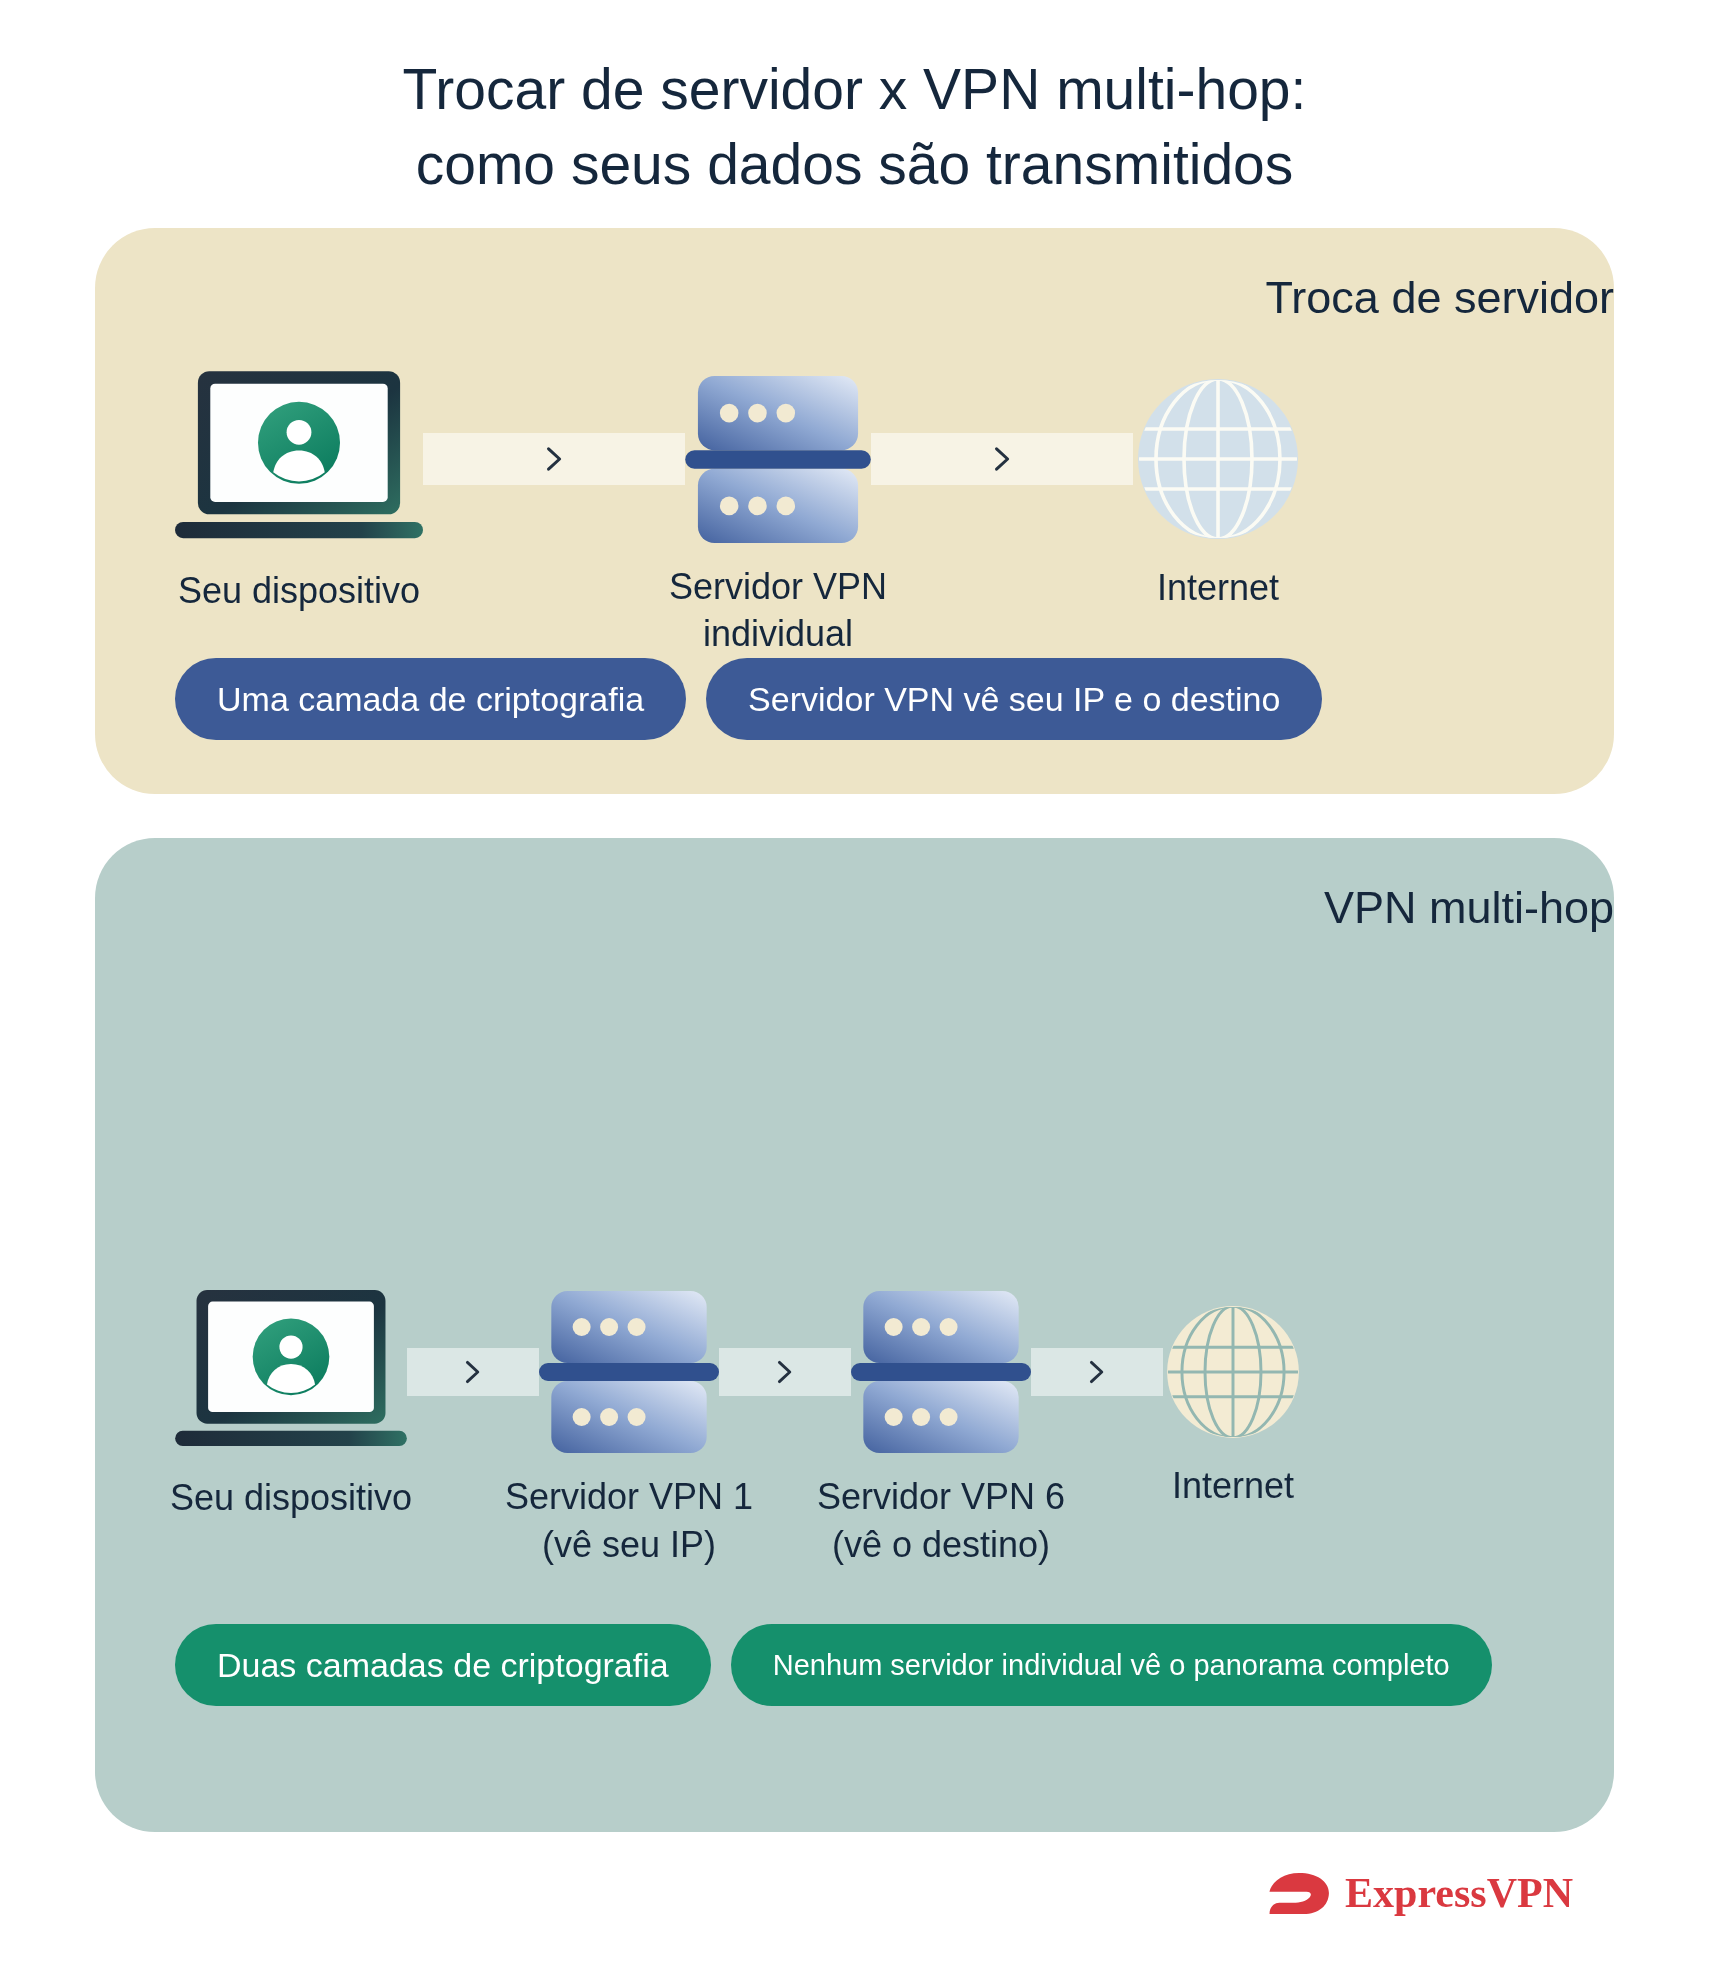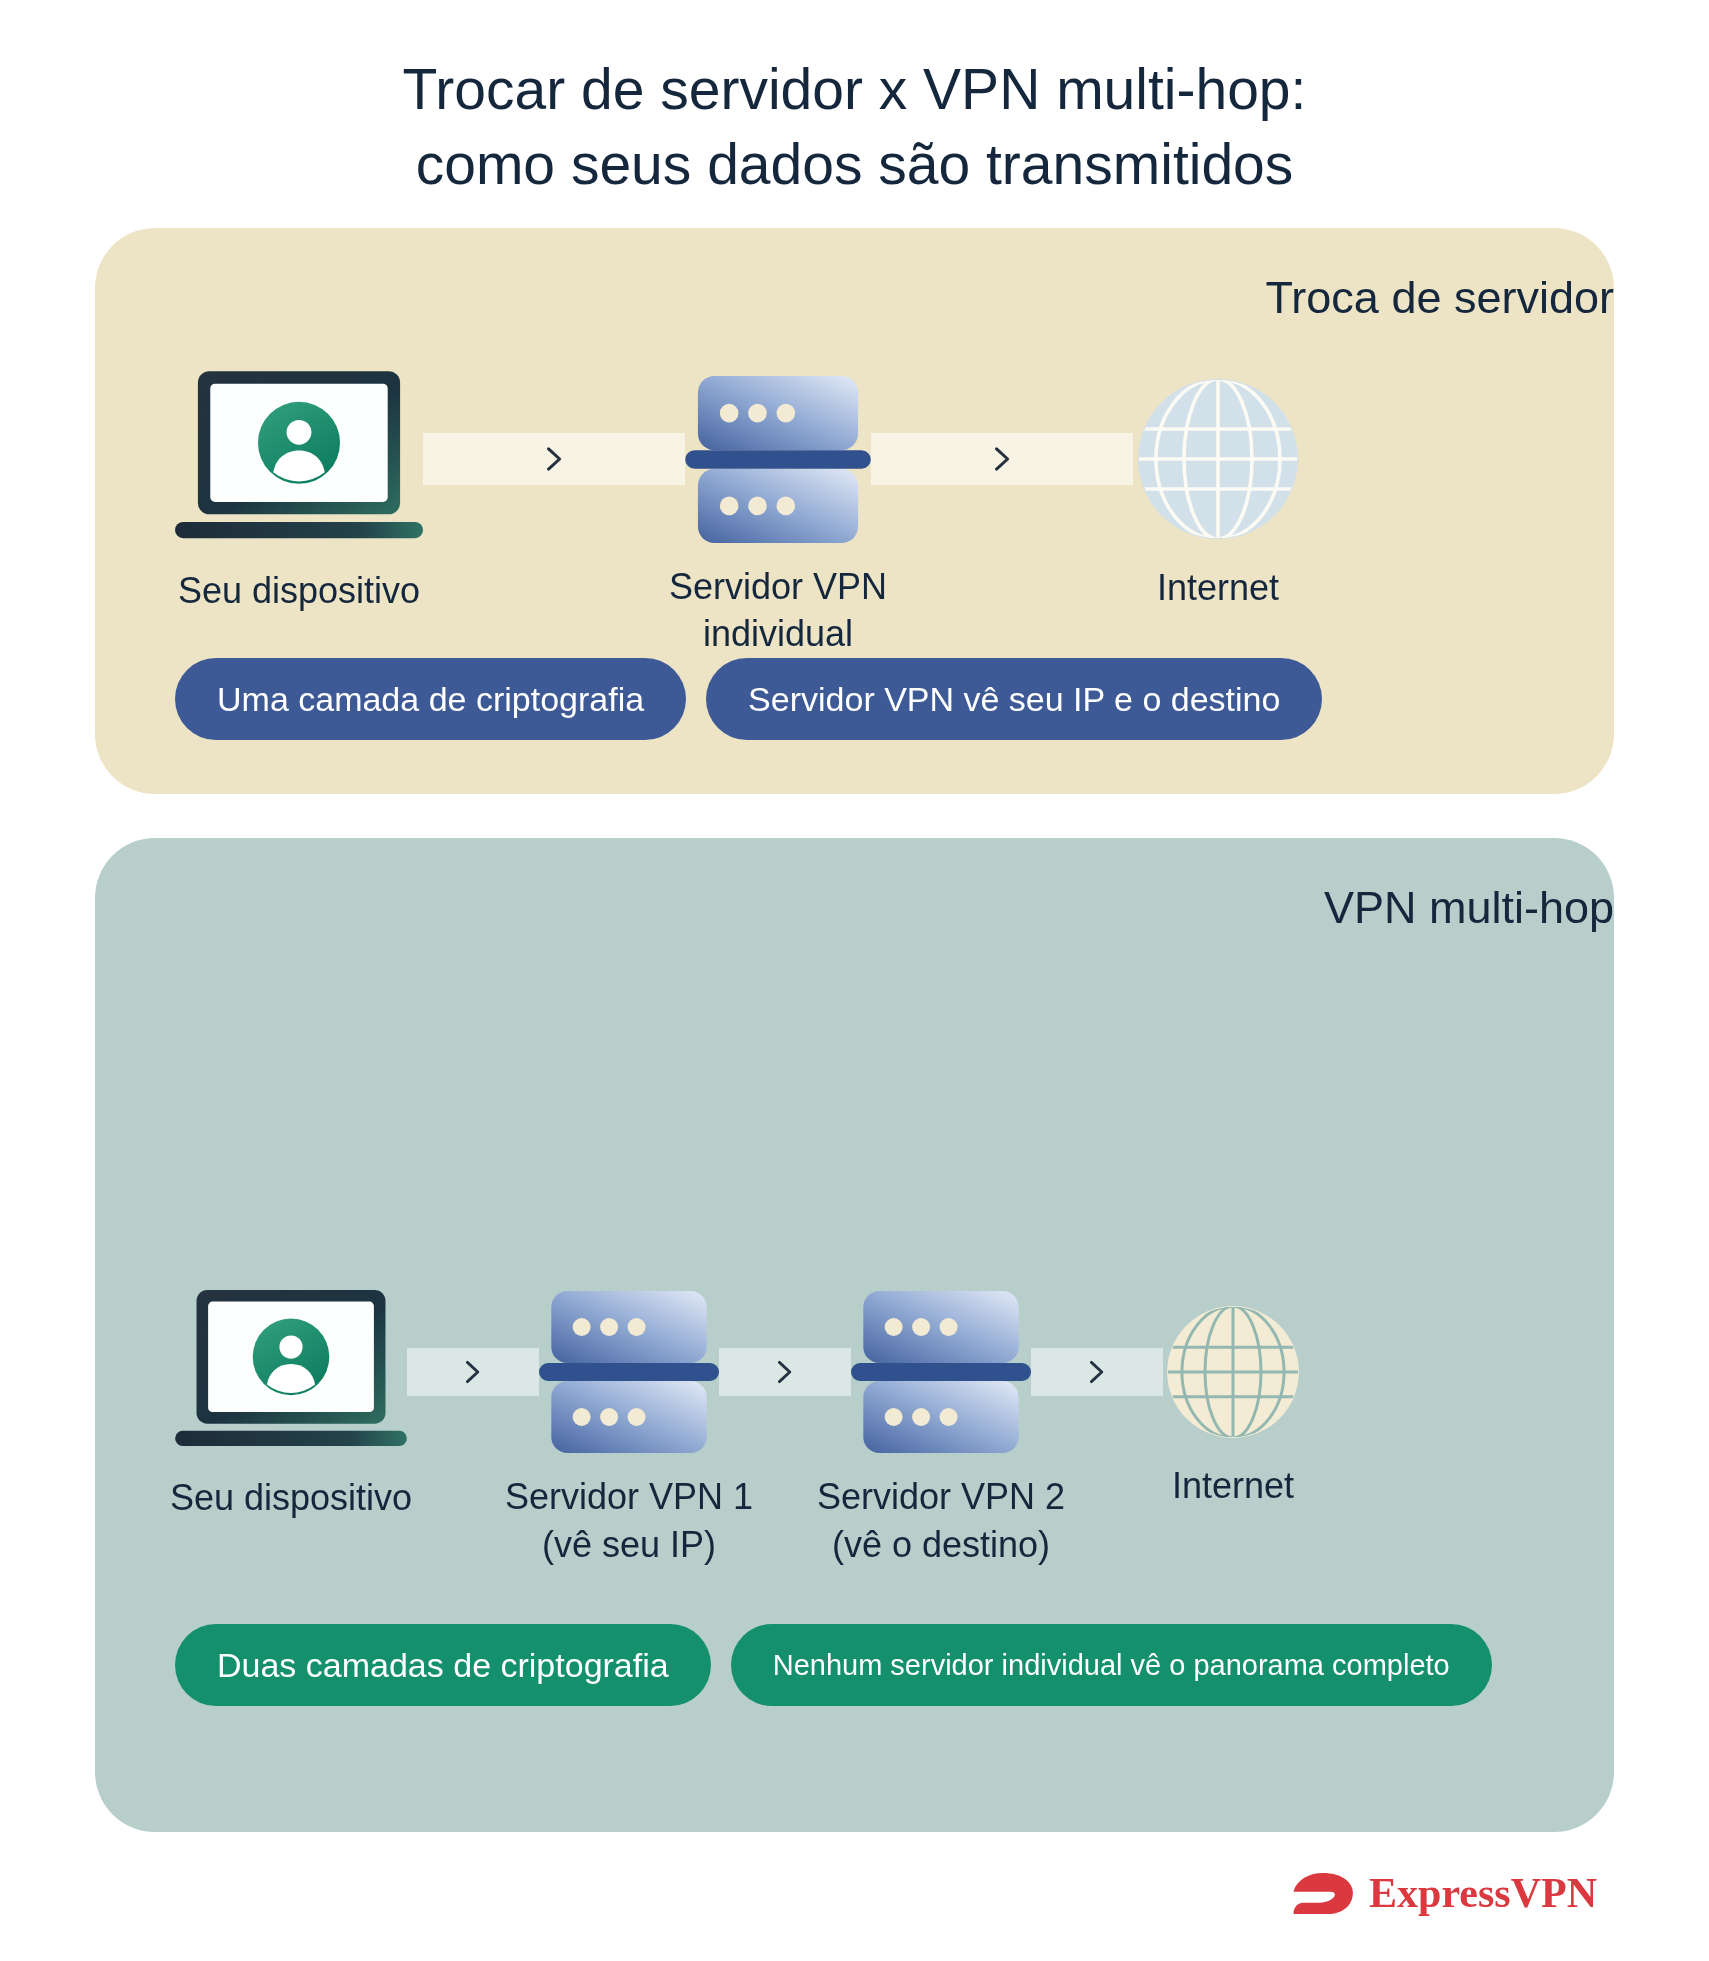--- a/index.html
+++ b/index.html
@@ -32,21 +32,21 @@
 
   .pill-row { display:flex; gap:20px; margin-left:80px; align-items:center; }
   .panel-beige .pill-row { margin-top:106px; }
   .panel-teal  .pill-row { margin-top:159px; }
   .pill { height:82px; border-radius:41px; display:inline-flex; align-items:center;
           padding:0 42px; color:#ffffff; font-size:34px; white-space:nowrap; }
   .pill-blue  { background:var(--pill-blue,#3d5a96); }
   .pill-green { background:var(--pill-green,#15906c); }
   .pill-small { font-size:29px; }
 
-  .logo { position:absolute; right:112px; bottom:44px; display:flex; align-items:center; gap:15px; }
+  .logo { position:absolute; right:136px; bottom:44px; display:flex; align-items:center; gap:15px; }
   .logo-text { font-family:"Liberation Serif","DejaVu Serif",serif; font-weight:700;
                font-size:42px; color:var(--brand-red,#da3940); }
 
   svg { display:block; }
 </style>
 </head>
 <body>
 
 <svg width="0" height="0" style="position:absolute" aria-hidden="true">
   <defs>
@@ -218,21 +218,21 @@
           <g fill="#f2ead2">
             <circle cx="45" cy="38" r="9.5"></circle>
               <circle cx="74" cy="38" r="9.5"></circle>
               <circle cx="103" cy="38" r="9.5"></circle>
             <circle cx="45" cy="133" r="9.5"></circle>
               <circle cx="74" cy="133" r="9.5"></circle>
               <circle cx="103" cy="133" r="9.5"></circle>
           </g>
         </svg>
         <div class="node-label">
-          <div>Servidor VPN 2</div>
+          <div>Servidor VPN 6</div>
           <div>(vê o destino)</div>
         </div>
       </div>
 
       <div class="connector">
         <svg viewBox="0 0 20 30" width="16" height="24">
           <polyline points="3,3 16,15 3,27" fill="none" stroke="#243140" stroke-width="3.6" stroke-linecap="round" stroke-linejoin="round"></polyline>
         </svg>
       </div>
 

